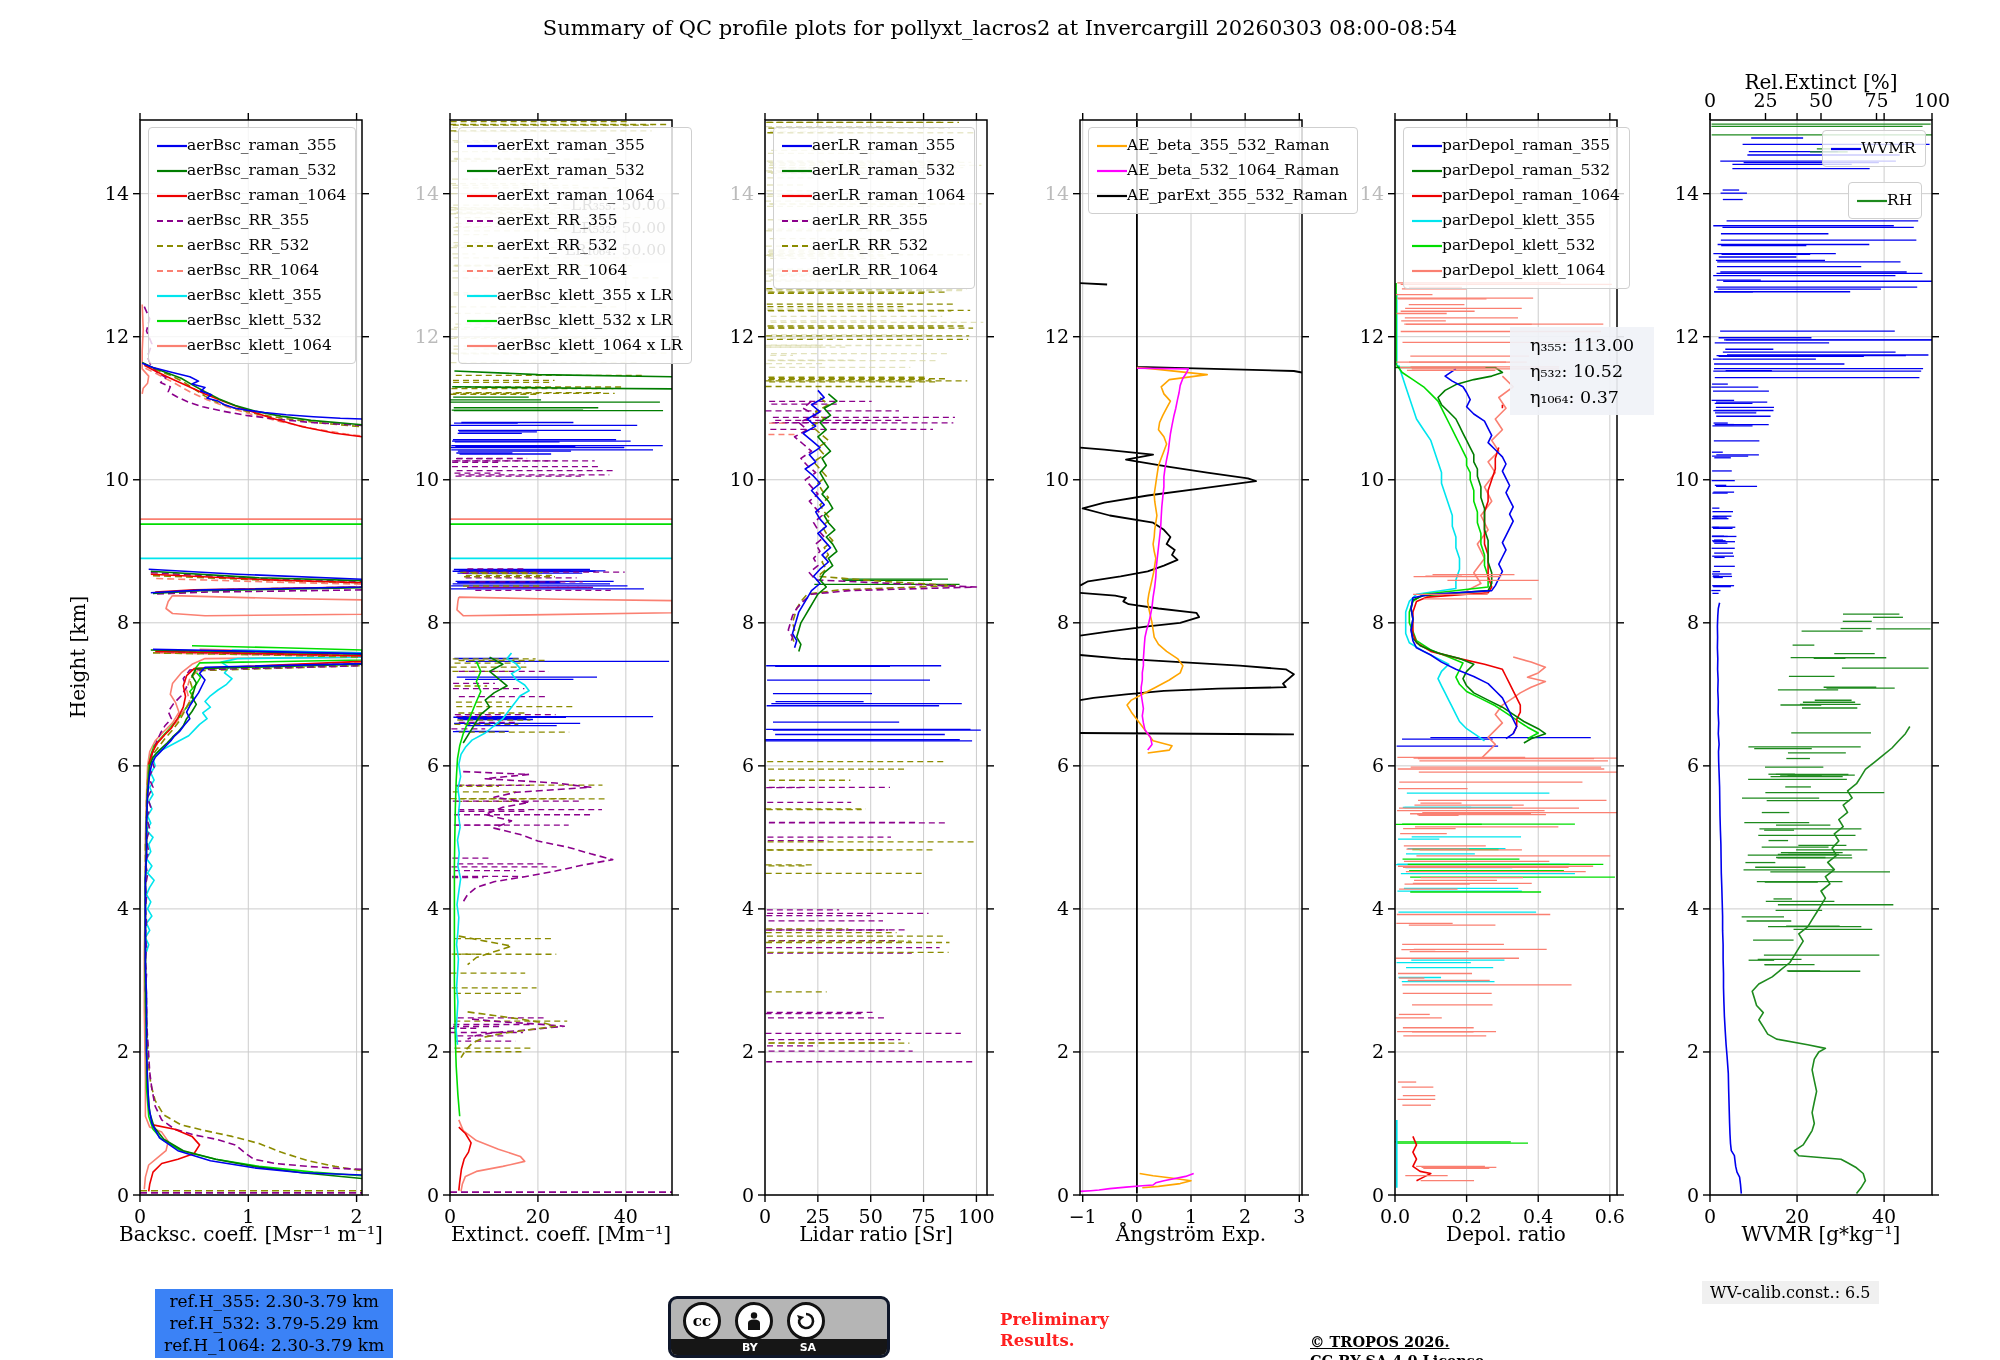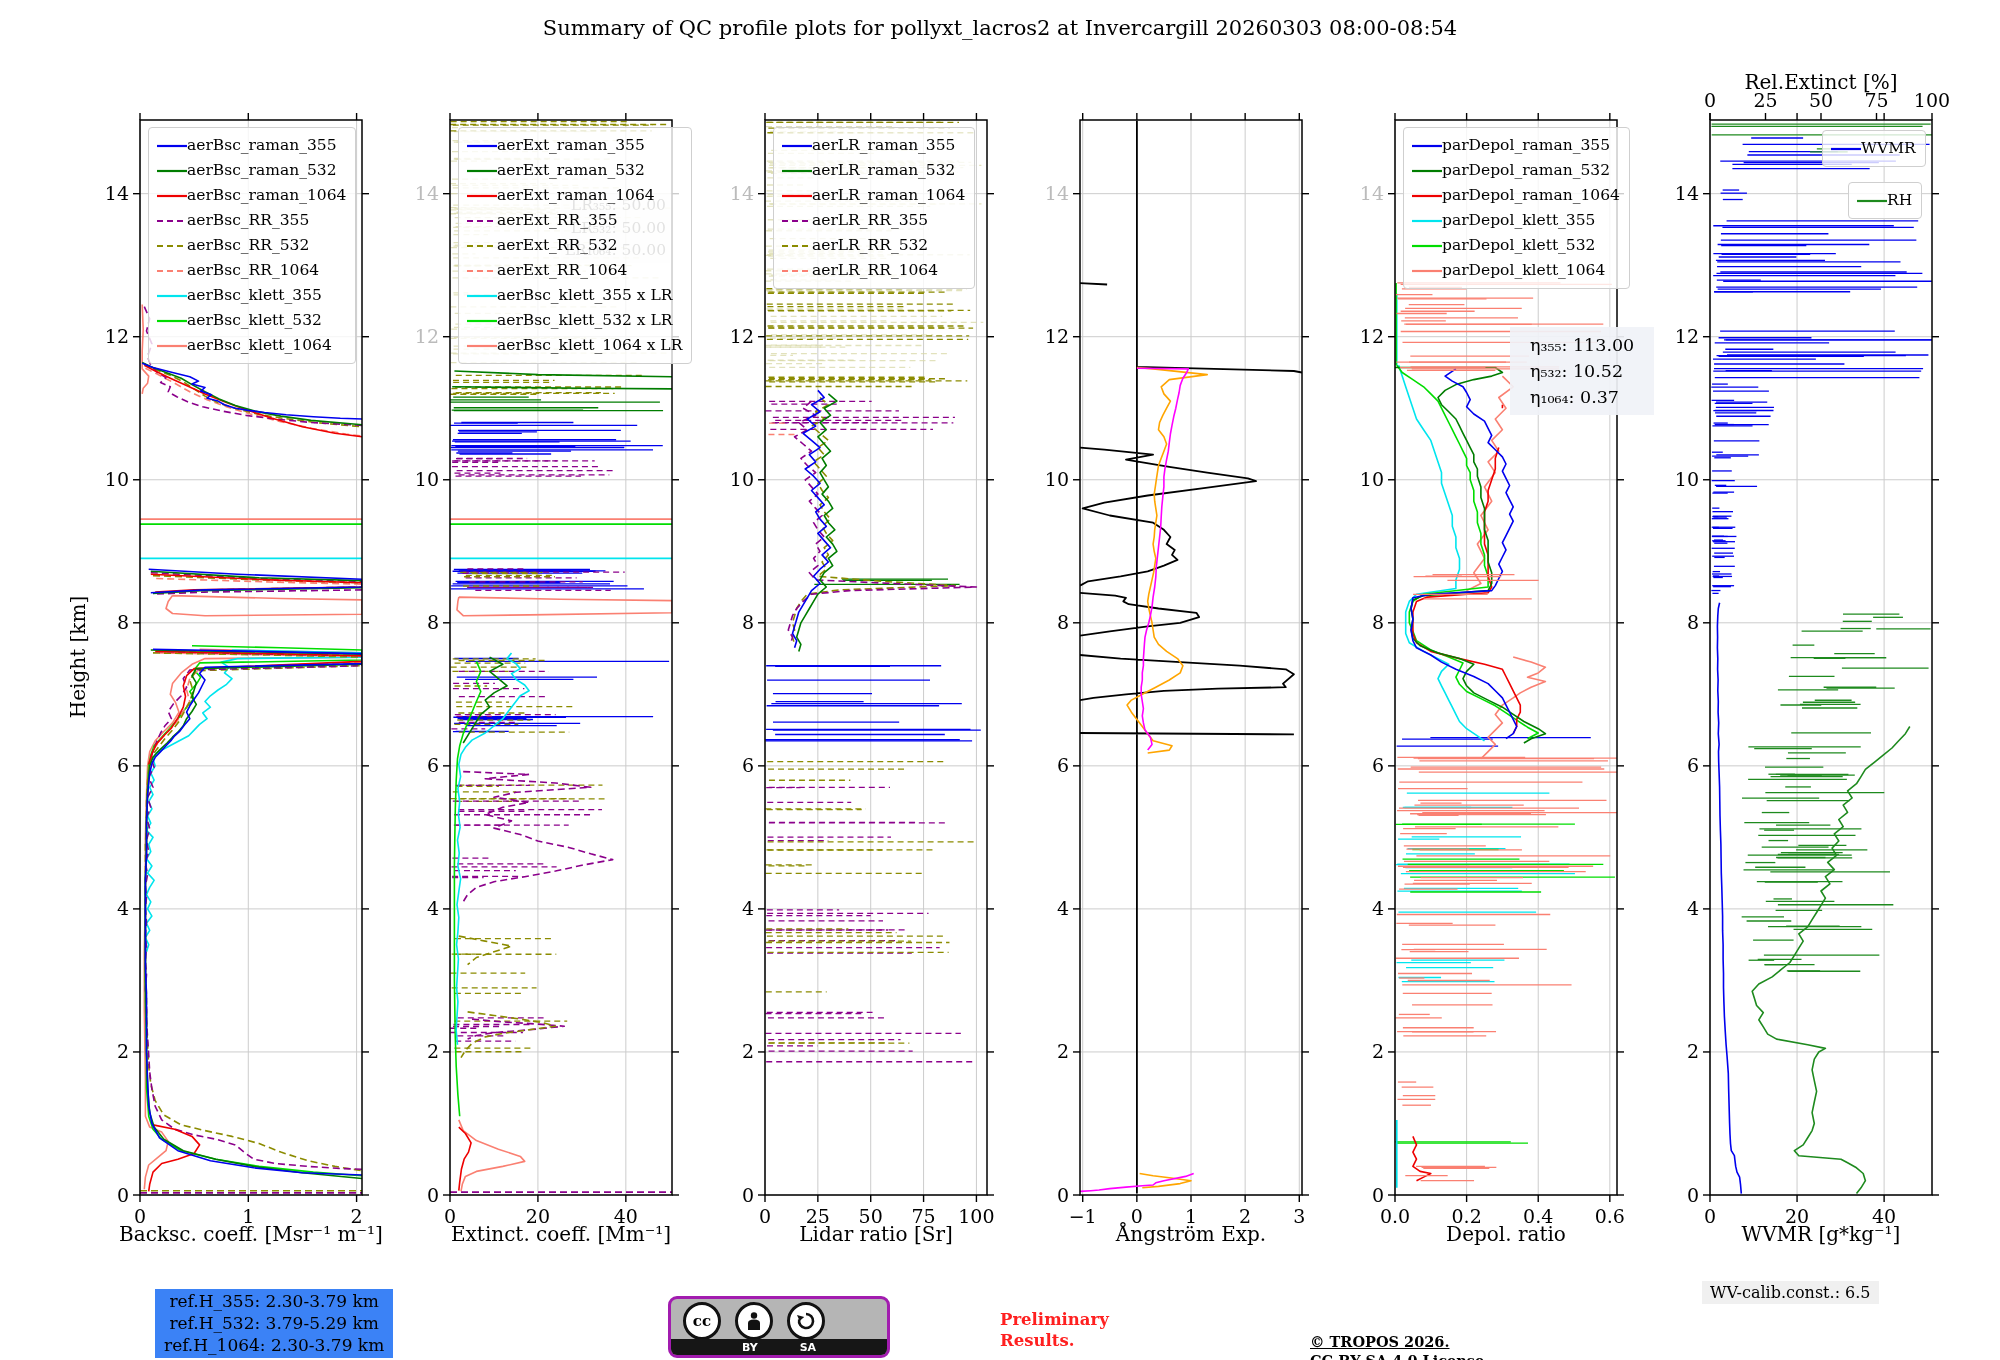--- a/index.html
+++ b/index.html
@@ -18,21 +18,21 @@
   .lrnote{position:absolute;top:193px;right:1330px;z-index:1;color:#6e6e6e;font-size:15.5px;
           line-height:22.5px;text-align:right;background:rgba(245,245,240,0.5);padding:1px 4px;}
   .etanote{position:absolute;left:1510px;top:327px;z-index:2;background:rgba(240,242,247,0.92);
            padding:5px 20px;font-size:17.5px;line-height:26px;}
   .refbox{position:absolute;left:155px;top:1289px;background:#3b82f6;padding:2px 9px;
           font-size:17px;line-height:1.28;text-align:center;}
   .prelim{position:absolute;left:1000px;top:1310px;color:#ff2020;font-weight:bold;font-size:16.5px;line-height:1.25;}
   .tropos{position:absolute;left:1310px;top:1333px;font-weight:bold;font-size:14.5px;line-height:1.3;text-decoration:underline;}
   .wvcalib{position:absolute;left:1702px;top:1281px;background:#f0f0f0;padding:2px 8px;font-size:16px;}
   .ccbadge{position:absolute;left:668px;top:1296px;width:216px;height:56px;background:#b5b5b5;
-           border:3px solid #a21caf;border-radius:9px;overflow:hidden;}
+           border:3px solid #0f172a;border-radius:9px;overflow:hidden;}
   .ccrow{display:flex;justify-content:flex-start;gap:14px;padding:3px 0 0 12px;}
   .ccircle{width:32px;height:32px;border-radius:50%;border:3px solid #111;background:#fff;
            display:flex;align-items:center;justify-content:center;font-weight:bold;font-size:15px;}
   .ccbar{position:absolute;left:0;bottom:0;width:100%;height:16px;background:#161616;color:#fff;
          font-family:"DejaVu Sans","Liberation Sans",sans-serif;font-size:11px;font-weight:bold;
          display:flex;justify-content:center;gap:42px;align-items:center;}
 </style>
 </head>
 <body>
 
@@ -1286,20 +1286,40 @@
         </svg>
         <span>aerLR_RR_532</span>
       </div>
       <div class="row">
         <svg width="30" height="4">
           <line x1="0" y1="2" x2="30" y2="2" stroke="#fa8072" stroke-width="2.2" stroke-dasharray="6,4"></line>
         </svg>
         <span>aerLR_RR_1064</span>
       </div>
     </div>
+    <div class="legend" style="left:1088px;top:127px">
+      <div class="row">
+        <svg width="30" height="4">
+          <line x1="0" y1="2" x2="30" y2="2" stroke="#ffa500" stroke-width="2.2"></line>
+        </svg>
+        <span>AE_beta_355_532_Raman</span>
+      </div>
+      <div class="row">
+        <svg width="30" height="4">
+          <line x1="0" y1="2" x2="30" y2="2" stroke="#ff00ff" stroke-width="2.2"></line>
+        </svg>
+        <span>AE_beta_532_1064_Raman</span>
+      </div>
+      <div class="row">
+        <svg width="30" height="4">
+          <line x1="0" y1="2" x2="30" y2="2" stroke="#000000" stroke-width="2.2"></line>
+        </svg>
+        <span>AE_parExt_355_532_Raman</span>
+      </div>
+    </div>
     <div class="legend" style="left:1403px;top:127px">
       <div class="row">
         <svg width="30" height="4">
           <line x1="0" y1="2" x2="30" y2="2" stroke="#0000ee" stroke-width="2.2"></line>
         </svg>
         <span>parDepol_raman_355</span>
       </div>
       <div class="row">
         <svg width="30" height="4">
           <line x1="0" y1="2" x2="30" y2="2" stroke="#007d00" stroke-width="2.2"></line>

